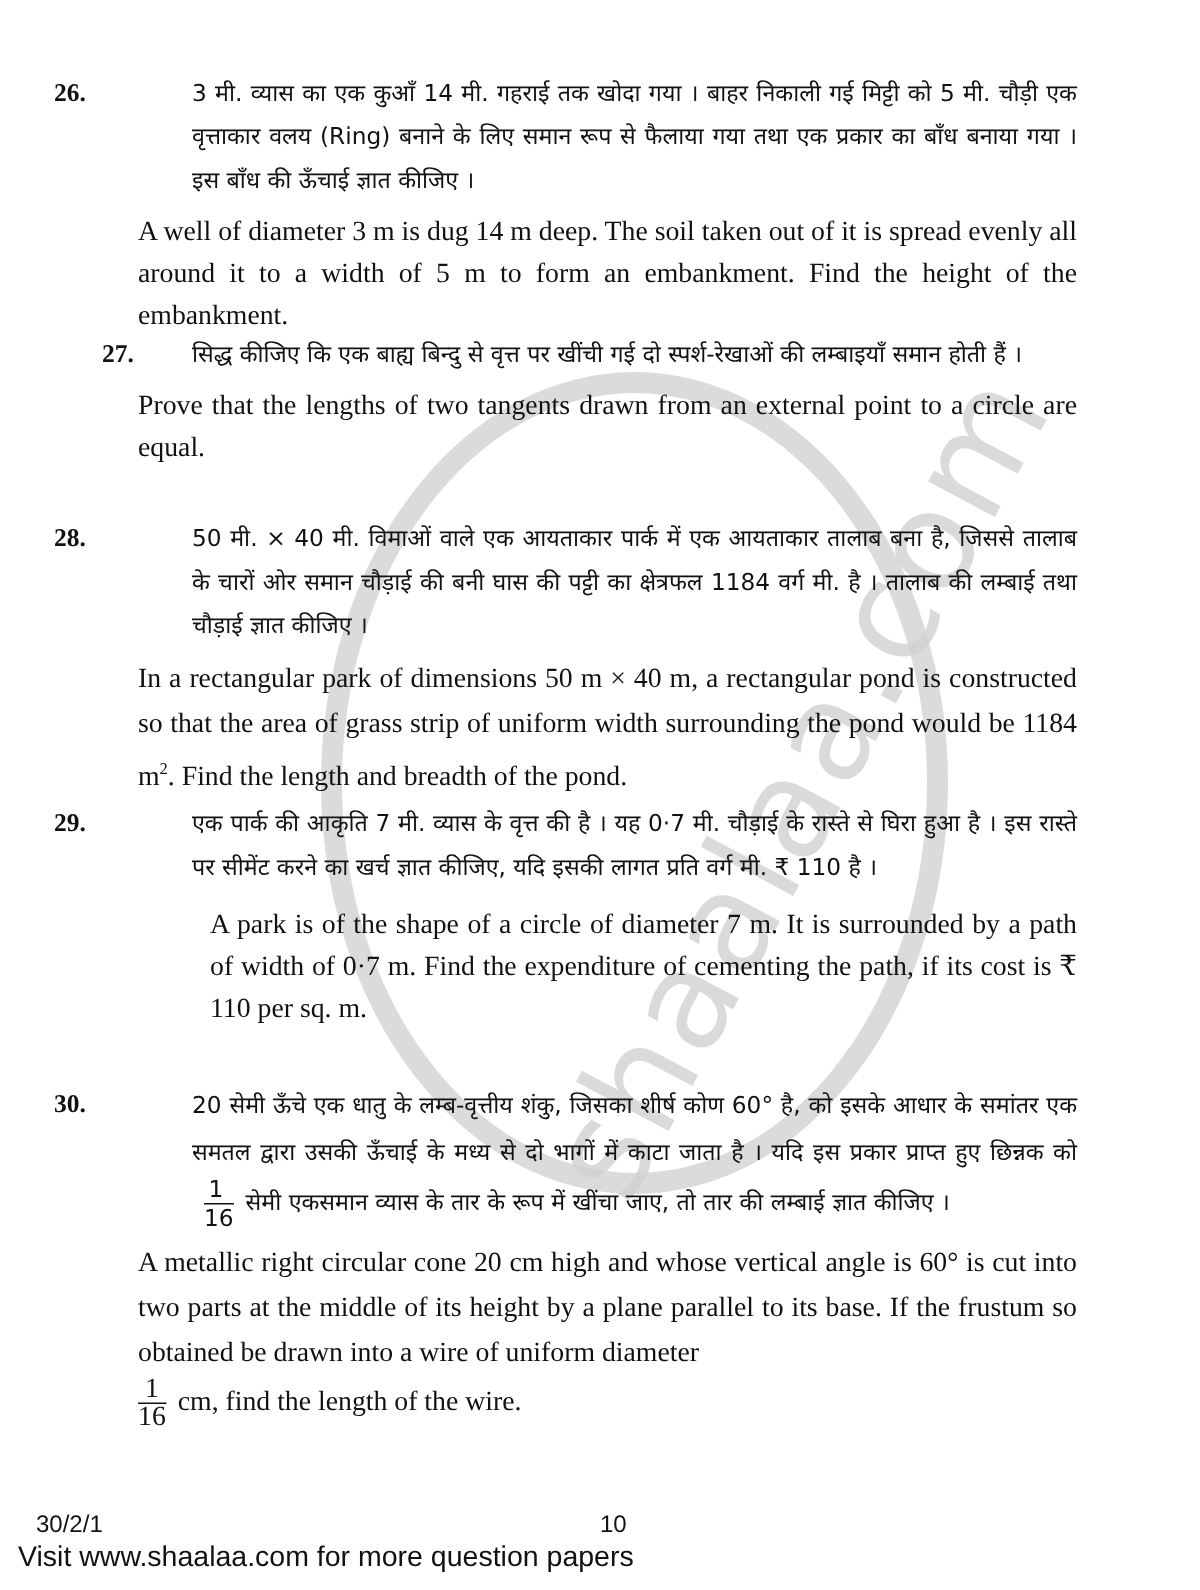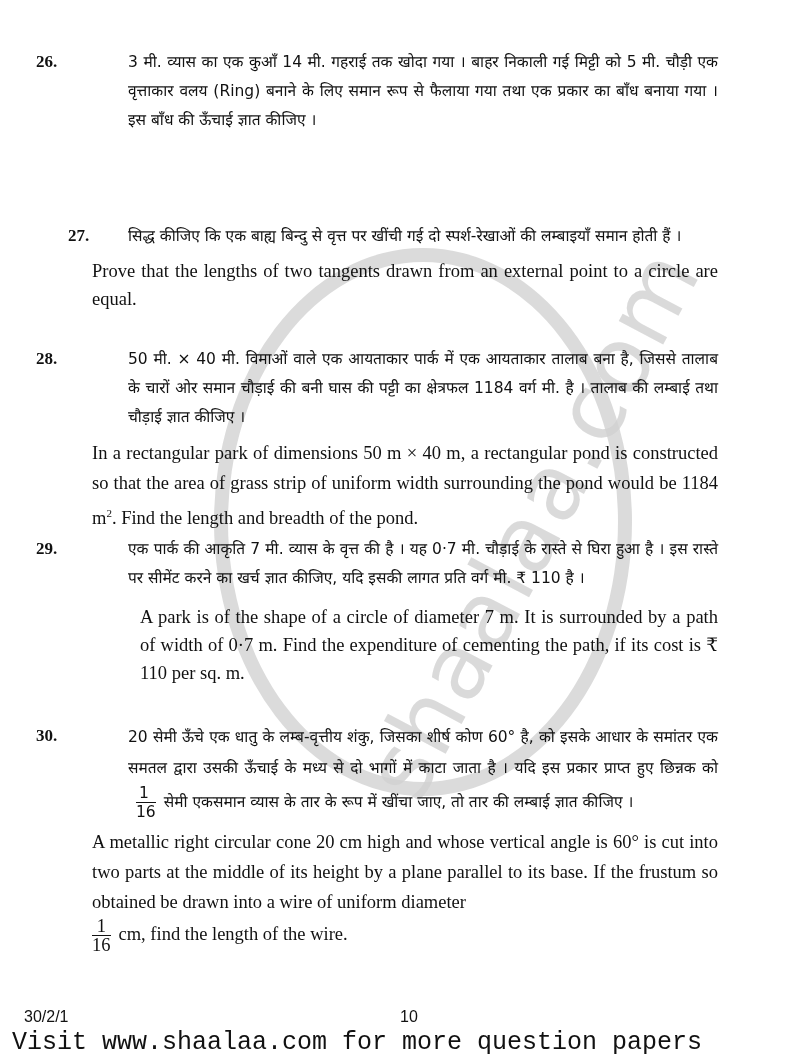--- a/index.html
+++ b/index.html
@@ -13,32 +13,33 @@
   .q { position:absolute; left:0; width:800px; z-index:1; }
   .qnum { position:absolute; left:36px; font-weight:bold; font-size:17px; font-family:"Liberation Serif",serif; }
   .body { position:absolute; left:92px; width:626px; }
   .hi { font-family:"DejaVu Sans","Liberation Sans",sans-serif; font-size:15.5px; line-height:29px; text-align:justify; text-align-last:left;margin-left:36px; }
   .en { font-family:"Liberation Serif","DejaVu Serif",serif; font-size:18.5px; line-height:28px; text-align:justify; margin-top:6px; }
   .frac { display:inline-block; vertical-align:middle; text-align:center; margin:0 8px; line-height:18px; }
   .frac span { display:block; }
   .frac .num { border-bottom:1px solid #111; padding:0 3px; }
   .footer-code { position:absolute; left:24px; top:1008px; font-family:"Liberation Sans",sans-serif; font-size:16px; }
   .footer-page { position:absolute; left:390px; top:1008px; font-family:"Liberation Sans",sans-serif; font-size:16px;margin-left:10px; }
-  .footer-visit { position:absolute; left:12px; top:1028px; font-family:Liberation Mono, monospace; font-size:25px; }
+  .footer-visit { position:absolute; left:12px; top:1028px; font-family:Liberation Sans, sans-serif; font-size:19px; }
 </style>
 </head>
 <body>
 
 <div class="watermark-ring"></div>
 <div class="watermark-text">shaalaa.com</div>
 
 <div class="q" style="top:48px;">
   <div class="qnum" style="top:4px;">26.</div>
   <div class="body">
     <div class="hi">3 मी. व्यास का एक कुआँ 14 मी. गहराई तक खोदा गया । बाहर निकाली गई मिट्टी को 5 मी. चौड़ी एक वृत्ताकार वलय (Ring) बनाने के लिए समान रूप से फैलाया गया तथा एक प्रकार का बाँध बनाया गया । इस बाँध की ऊँचाई ज्ञात कीजिए ।</div>
+    <div class="en">A well of diameter 3 m is dug 14 m deep. The soil taken out of it is spread evenly all around it to a width of 5 m to form an embankment. Find the height of the embankment.</div>
   </div>
 </div>
 
 <div class="q" style="top:222px;">
   <div class="qnum" style="top:4px;margin-left:32px;">27.</div>
   <div class="body">
     <div class="hi">सिद्ध कीजिए कि एक बाह्य बिन्दु से वृत्त पर खींची गई दो स्पर्श-रेखाओं की लम्बाइयाँ समान होती हैं ।</div>
     <div class="en">Prove that the lengths of two tangents drawn from an external point to a circle are equal.</div>
   </div>
 </div>

